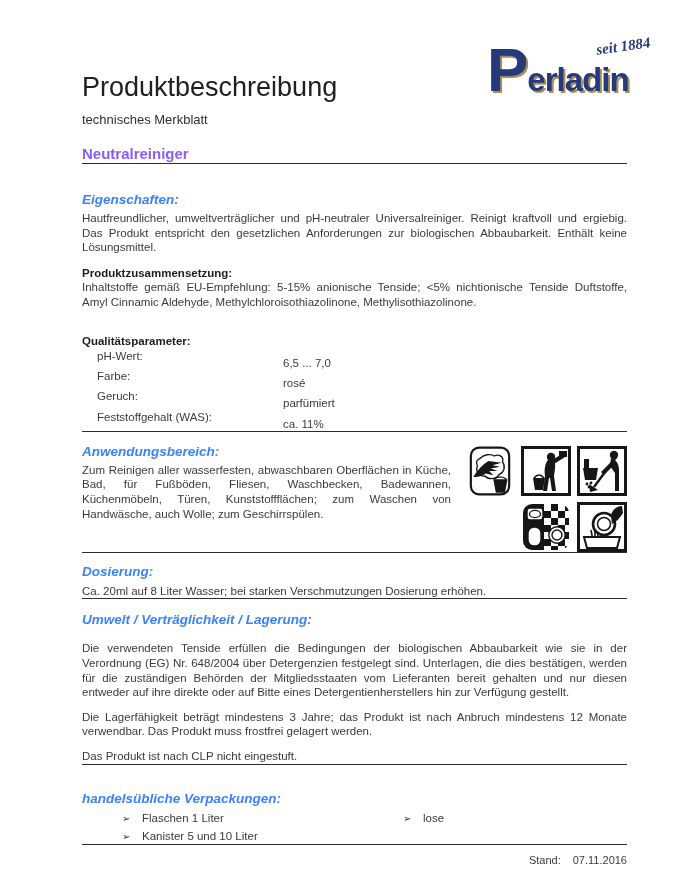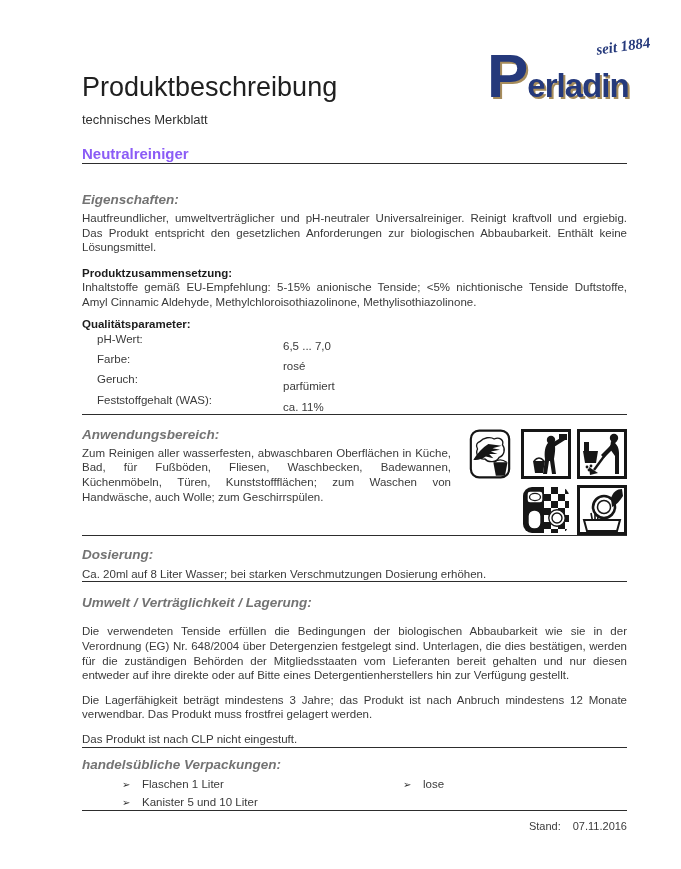--- a/index.html
+++ b/index.html
@@ -15,45 +15,45 @@
 
   
   .logo{position:absolute;top:36px;left:487px;width:168px;height:72px;}
   .logo-tagline{
     position:absolute;top:2px;right:4px;
     font-family:"Liberation Serif","DejaVu Serif",serif;
     font-style:italic;font-weight:bold;font-size:15px;
     color:#25397b;transform:rotate(-8deg);
   }
   .logo-text{
-    position:absolute;bottom:6px;left:0;white-space:nowrap;
+    position:absolute;bottom:12px;left:0;white-space:nowrap;
     font-weight:bold;color:#25397b;
     text-shadow:2px 2px 0 #a78d5c;
     letter-spacing:-1px;
   }
   .logo-p{font-size:62px;line-height:50px;}
   .logo-rest{font-size:33px;line-height:33px;}
 
   
   .doc-title{margin-top:76px;font-size:27px;line-height:22px;color:#202020;}
   .doc-subtitle{margin-top:14px;font-size:13px;line-height:15px;color:#303030;}
   .product-name{margin-top:17px;font-size:15px;line-height:19px;font-weight:bold;color:#8b5cf6;}
 
   hr.rule{border:none;border-top:1.6px solid #2d2d2d;margin:0;}
 
-  .sec-head{font-size:13.5px;line-height:16px;font-weight:bold;font-style:italic;color:#737373;}
+  .sec-head{font-size:13.5px;line-height:16px;font-weight:bold;font-style:italic;color:#3b82f6;}
   .sub-head{font-size:11.5px;line-height:13.5px;font-weight:bold;color:#1d1d1d;}
 
   p{margin:0;}
   .body-text{font-size:11.5px;line-height:14.6px;color:#3a3a3a;}
   .just{text-align:justify;}
 
   
   .mt3{margin-top:3px;}  .mt4{margin-top:4px;}  .mt7{margin-top:7px;}
-  .mt8{margin-top:8px;}  .mt9{margin-top:9px;}  .mt10{margin-top:10px;}
+  .mt8{margin-top:8px;}  .mt9{margin-top:26px;}  .mt10{margin-top:10px;}
   .mt11{margin-top:11px;} .mt12{margin-top:12px;} .mt13{margin-top:13px;}
   .mt26{margin-top:26px;} .mt28{margin-top:28px;}
   .clear{clear:both;}
 
   
   .param-table{margin-top:1px;}
   .param-row{display:flex;font-size:11.5px;line-height:13.2px;color:#3a3a3a;}
   .param-label{box-sizing:border-box;padding-left:15px;width:201px;}
   .param-value{flex:1;margin-top:7px;}
 

